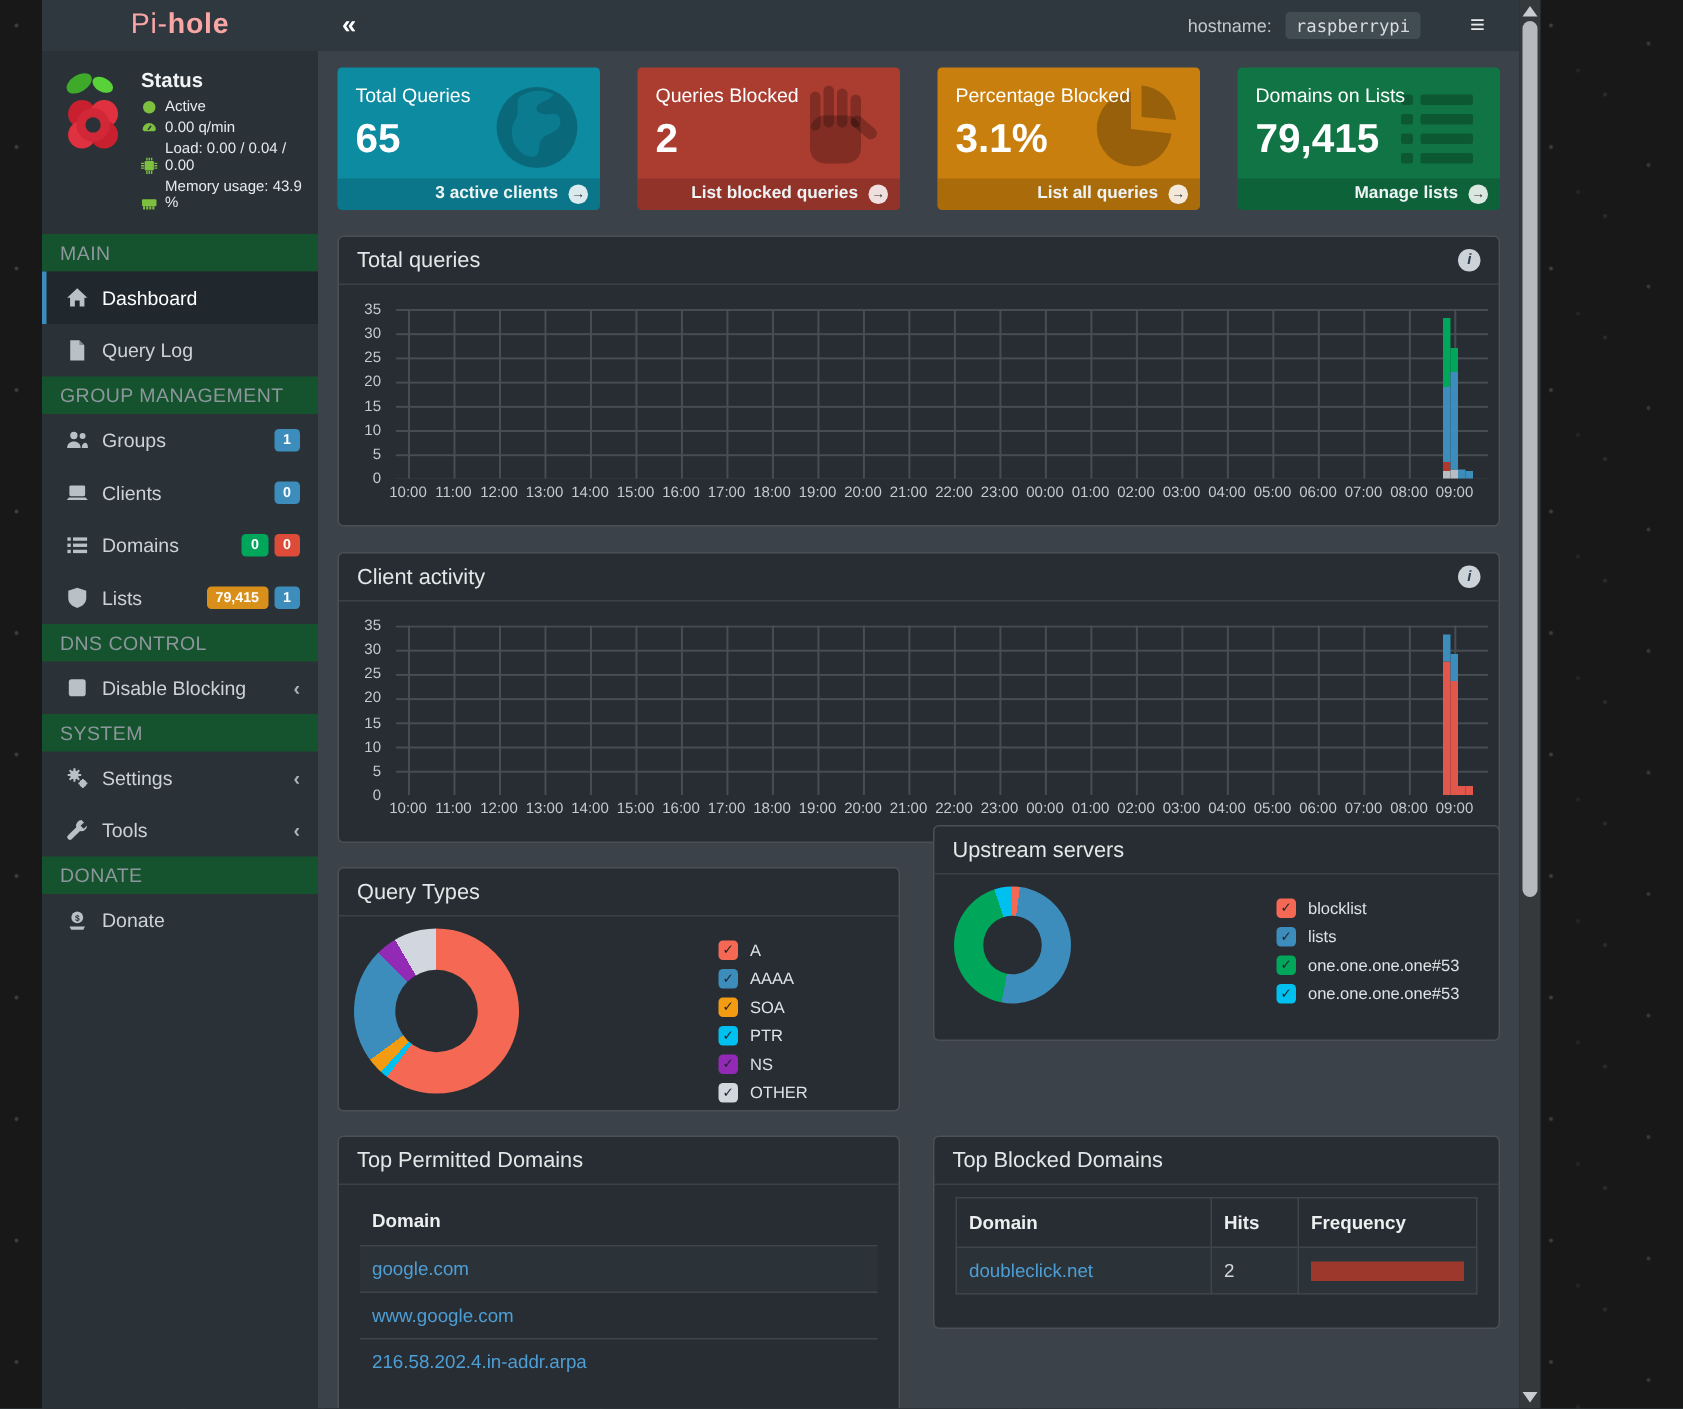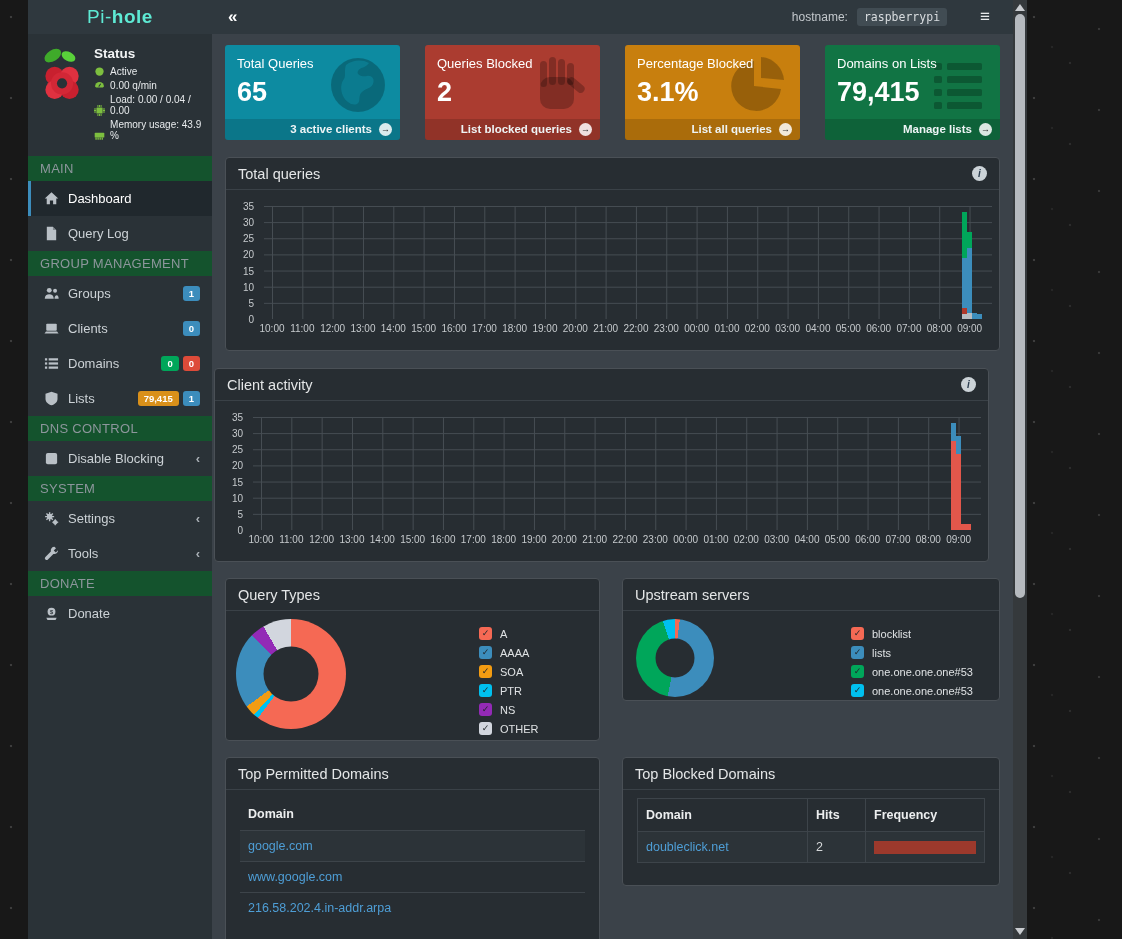--- a/index.html
+++ b/index.html
@@ -11,21 +11,21 @@
       radial-gradient(circle at 11px 17px, rgba(210,210,210,.20) 1px, transparent 1.6px),
       radial-gradient(circle at 47px 63px, rgba(180,180,180,.13) 1px, transparent 1.6px),
       radial-gradient(circle at 76px 29px, rgba(220,220,220,.16) 1px, transparent 1.6px),
       radial-gradient(circle at 29px 47px, rgba(160,160,160,.10) 1px, transparent 1.6px);
     background-size:93px 81px;
     position:relative;
   }
   .app { position:absolute; left:28px; top:0; width:985px; height:939px; overflow:hidden; background:#3b4249; }
   
   .navbar { position:absolute; left:0; top:0; width:985px; height:34px; background:#2f383e; display:flex; z-index:5; }
-  .logo { width:184px; height:34px; text-align:center; line-height:34px; font-size:19px; color:#5eead4; letter-spacing:.5px; }
+  .logo { width:184px; height:34px; text-align:center; line-height:34px; font-size:19px; color:#fca5a5; letter-spacing:.5px; }
   .logo .hole { font-weight:bold; }
   .nav-main { flex:1; display:flex; align-items:center; }
   .collapse-btn { color:#fff; font-size:17px; font-weight:bold; padding:0 16px; cursor:pointer; }
   .nav-right { margin-left:auto; display:flex; align-items:center; gap:9px; padding-right:14px; }
   .hostlabel { color:#c3c8cc; font-size:12px; }
   .hostvalue { font-family:"DejaVu Sans Mono",monospace; font-size:11.5px; color:#d8dcdf; background:#414c53; border-radius:3px; padding:2px 7px; }
   .burger { color:#e8eaec; font-size:17px; padding:0 10px 0 24px; letter-spacing:-1px; }
   
   .sidebar { position:absolute; left:0; top:34px; width:184px; height:905px; background:#2a3237; }
   .status-box { display:flex; padding:10px 8px 12px 10px; gap:8px; }
@@ -351,21 +351,21 @@
               <span class="xtick" style="left: 584.327px;">05:00</span>
               <span class="xtick" style="left: 614.66px;">06:00</span>
               <span class="xtick" style="left: 644.993px;">07:00</span>
               <span class="xtick" style="left: 675.326px;">08:00</span>
               <span class="xtick" style="left: 705.659px;">09:00</span>
             </div>
           </div>
         </div>
     </section>
 
-    <section class="panel" style="left:2px; top:334px; width:775px; height:194px;">
+    <section class="panel" style="left:13px; top:334px; width:775px; height:194px;">
       <div class="phead">
         <span class="ptitle">Client activity</span>
         <span class="info-icon">i</span>
       </div>
       <div class="chart-host">
           <div class="chart-wrap">
             <div class="ylabels">
               <span class="ytick" style="top: -5px;">35</span>
               <span class="ytick" style="top: 11.143px;">30</span>
               <span class="ytick" style="top: 27.286px;">25</span>
@@ -443,21 +443,21 @@
               <span class="ltext">NS</span>
             </li>
             <li>
               <span class="cb" style="background: rgb(210, 214, 222);">✓</span>
               <span class="ltext">OTHER</span>
             </li>
           </ul>
         </div>
     </section>
 
-    <section class="panel" style="left:410px; top:544px; width:378px; height:123px;">
+    <section class="panel" style="left:410px; top:516px; width:378px; height:144px;">
       <div class="phead">
         <span class="ptitle">Upstream servers</span>
       </div>
       <div class="donut-body" style="height:90px;">
           <div class="donut" style="height: 78px; width: 78px; left: 13px; top: 8px; background: conic-gradient(rgb(245, 105, 84) 0deg, rgb(245, 105, 84) 7.2deg, rgb(60, 141, 188) 7.2deg, rgb(60, 141, 188) 190.8deg, rgb(0, 166, 90) 190.8deg, rgb(0, 166, 90) 342deg, rgb(0, 192, 239) 342deg, rgb(0, 192, 239) 360deg);">
             <div class="hole"></div>
           </div>
           <ul class="legend" style="left: 228px; top: 13px;">
             <li>
               <span class="cb" style="background: rgb(245, 105, 84);">✓</span>

